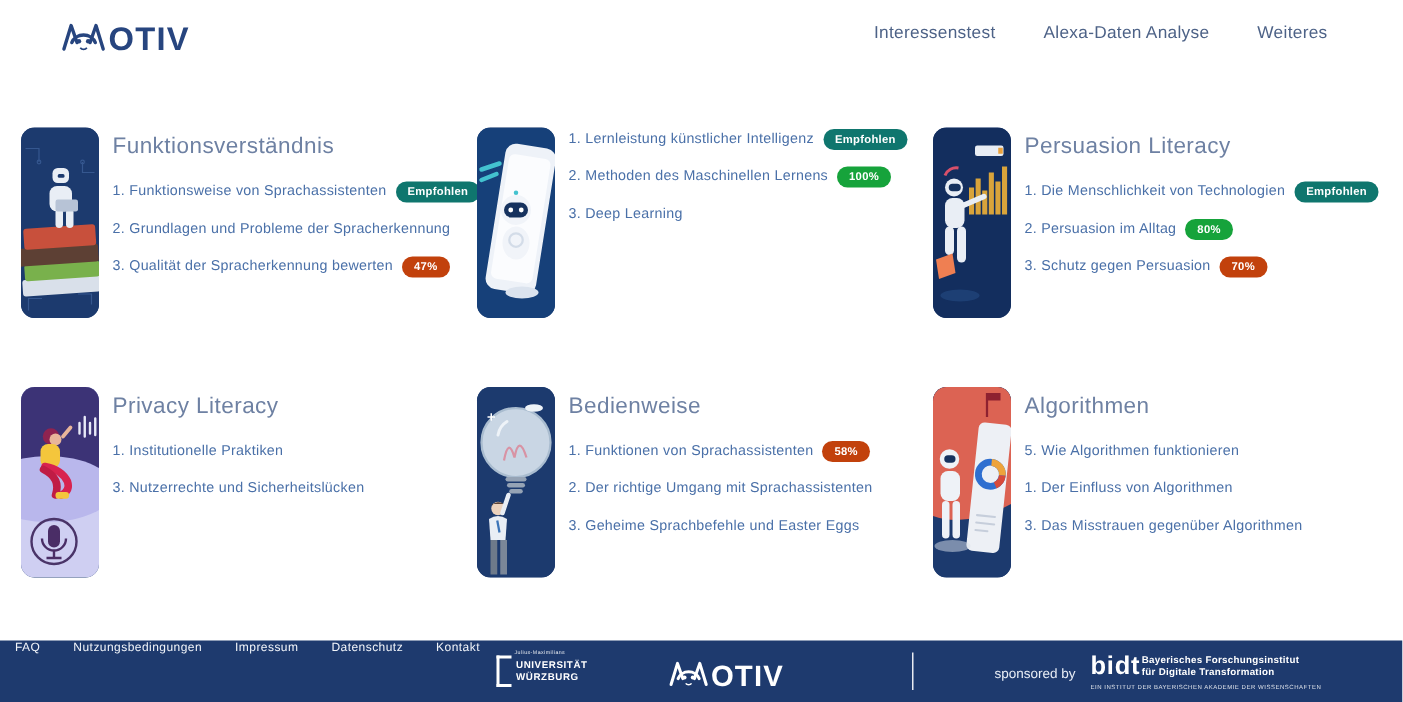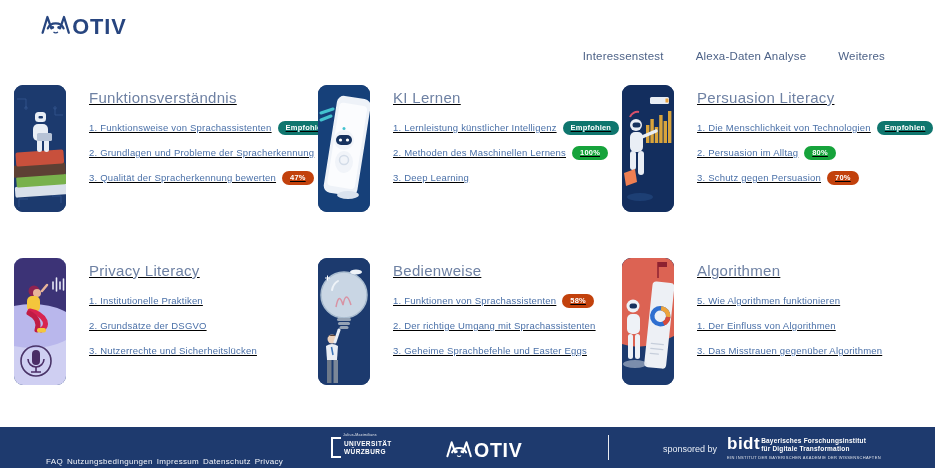--- a/index.html
+++ b/index.html
@@ -5,41 +5,41 @@
   html,body{margin:0;padding:0;}
   body{
     width:935px;height:468px;position:relative;overflow:hidden;
     background:#ffffff;font-family:"Liberation Sans",sans-serif;
     -webkit-font-smoothing:antialiased;
   }
   
   .header{position:absolute;top:0;left:0;width:935px;height:58px;background:#fff;}
   .logo{position:absolute;left:40px;top:9px;color:#27457f;cursor:pointer;}
   .logo svg{display:block;}
-  .nav{position:absolute;right:50px;top:16px;display:flex;gap:32px;margin-top:34px;}
+  .nav{position:absolute;right:50px;top:16px;display:flex;gap:32px;}
   .nav-item{font-size:11.5px;color:#4d6287;font-weight:500;letter-spacing:.2px;cursor:pointer;}
   
   .cards{position:absolute;left:14px;top:85px;display:grid;
          grid-template-columns:304px 304px 304px;row-gap:23px;}
   .card{display:flex;height:150px;}
   .card-art{width:52px;height:127px;border-radius:9px;overflow:hidden;flex:none;cursor:pointer;background:#1c3a6e;}
   .card-art svg{display:block;}
-  .card-body{margin-left:23px;padding-top:1px;min-width:0;text-decoration:underline;}
+  .card-body{margin-left:9px;padding-top:1px;min-width:0;}
   .card-title{font-size:15px;font-weight:500;color:#6e81a3;letter-spacing:.3px;margin:3px 0 15px 0;}
   .item{display:flex;align-items:center;margin-bottom:12px;height:13px;cursor:pointer;}
   .item-text{font-size:9.5px;color:#4a70a8;letter-spacing:.2px;white-space:nowrap;}
   .badge{margin-left:6px;padding:2.5px 8px;border-radius:9px;color:#fff;
          font-size:7.5px;font-weight:700;letter-spacing:.2px;white-space:nowrap;}
   .badge:empty{display:none;}
   .badge-navy{background:#0f766e;}
   .badge-green{background:#16a33b;}
   .badge-red{background:#c2410c;}
   
   .footer{position:absolute;left:0;bottom:0;width:935px;height:41px;background:#1e3a6e;}
-  .footer-links{position:absolute;left:10px;top:30px;display:flex;gap:4px;margin-left:36px;}
+  .footer-links{position:absolute;left:10px;top:0;display:flex;gap:22px;}
   .footer-link{font-size:8px;color:#f2f5fa;font-weight:500;letter-spacing:.3px;cursor:pointer;white-space:nowrap;}
   .uni{position:absolute;left:331px;top:6px;color:#fff;cursor:pointer;}
   .uni-top{font-size:3.5px;letter-spacing:.3px;margin-left:12px;opacity:.9;}
   .uni-box{display:flex;align-items:center;}
   .uni-bracket{width:8px;height:17px;border:2px solid #fff;border-right:none;margin-right:3px;}
   .uni-name{font-size:6.5px;font-weight:700;line-height:8px;letter-spacing:.4px;}
   .footer-motiv{position:absolute;left:445px;top:9px;color:#ffffff;}
   .footer-divider{position:absolute;left:608px;top:8px;width:1px;height:25px;background:#ffffff;opacity:.9;}
   .sponsored{position:absolute;left:663px;top:17px;font-size:9px;color:#e9eef6;}
   .bidt{position:absolute;left:727px;top:8px;color:#fff;cursor:pointer;}
@@ -132,21 +132,20 @@
         <rect x="18" y="50" width="16" height="10" rx="5" fill="#16325e"></rect>
         <circle cx="22.5" cy="55" r="1.6" fill="#ffffff"></circle>
         <circle cx="29.5" cy="55" r="1.6" fill="#ffffff"></circle>
         <circle cx="26" cy="43.5" r="1.5" fill="#43c2cf"></circle>
         <ellipse cx="26" cy="77" rx="9" ry="11" fill="#f1f4f9"></ellipse>
         <circle cx="26" cy="75" r="4.5" fill="none" stroke="#d3dce8" stroke-width="1.5"></circle>
         <ellipse cx="30" cy="110" rx="11" ry="4" fill="#dbe3ee"></ellipse>
       </svg>
     </div>
     <div class="card-body">
-      <div class="card-title">KI Lernen</div>
       <div class="item">
         <span class="item-text">1. Lernleistung künstlicher Intelligenz</span>
         <span class="badge badge-navy">Empfohlen</span>
       </div>
       <div class="item">
         <span class="item-text">2. Methoden des Maschinellen Lernens</span>
         <span class="badge badge-green">100%</span>
       </div>
       <div class="item">
         <span class="item-text">3. Deep Learning</span>
@@ -219,24 +218,20 @@
         <rect x="18" y="92" width="8" height="15" rx="4" fill="#4a2d66"></rect>
         <path d="M14 101 a8 8 0 0 0 16 0" stroke="#4a2d66" stroke-width="1.6" fill="none"></path>
         <line x1="22" y1="109" x2="22" y2="114" stroke="#4a2d66" stroke-width="1.6"></line>
         <line x1="17" y1="114" x2="27" y2="114" stroke="#4a2d66" stroke-width="1.6"></line>
       </svg>
     </div>
     <div class="card-body">
       <div class="card-title">Privacy Literacy</div>
       <div class="item">
         <span class="item-text">1. Institutionelle Praktiken</span>
-
-      </div>
-      <div class="item">
-        <span class="item-text">2. Grundsätze der DSGVO</span>
 
       </div>
       <div class="item">
         <span class="item-text">3. Nutzerrechte und Sicherheitslücken</span>
 
       </div>
     </div>
   </div>
 
   <div class="card">
@@ -322,21 +317,21 @@
   </div>
 
 </div>
 
 <div class="footer">
   <div class="footer-links">
     <span class="footer-link">FAQ</span>
     <span class="footer-link">Nutzungsbedingungen</span>
     <span class="footer-link">Impressum</span>
     <span class="footer-link">Datenschutz</span>
-    <span class="footer-link">Privacy</span>
+    <span class="footer-link">Kontakt</span>
   </div>
 
   <div class="uni">
     <div class="uni-top">Julius-Maximilians</div>
     <div class="uni-box">
       <div class="uni-bracket"></div>
       <div class="uni-name">
         <div>UNIVERSITÄT</div>
         <div>WÜRZBURG</div>
       </div>

